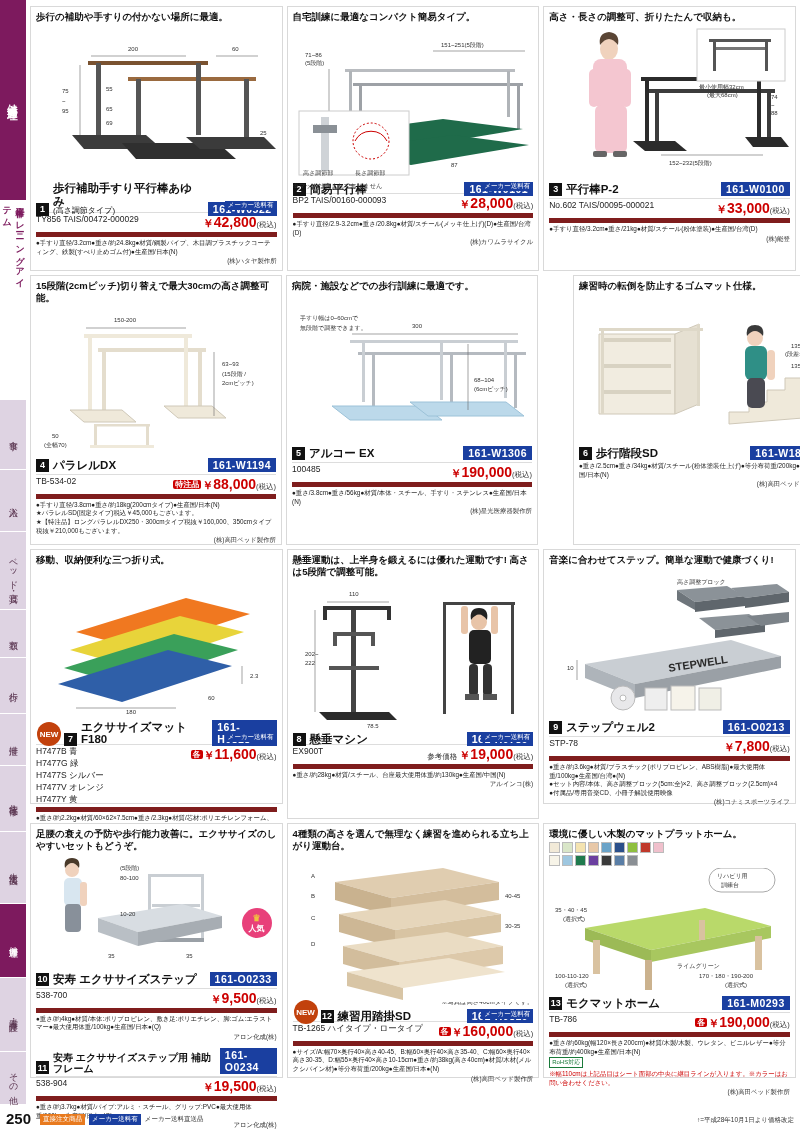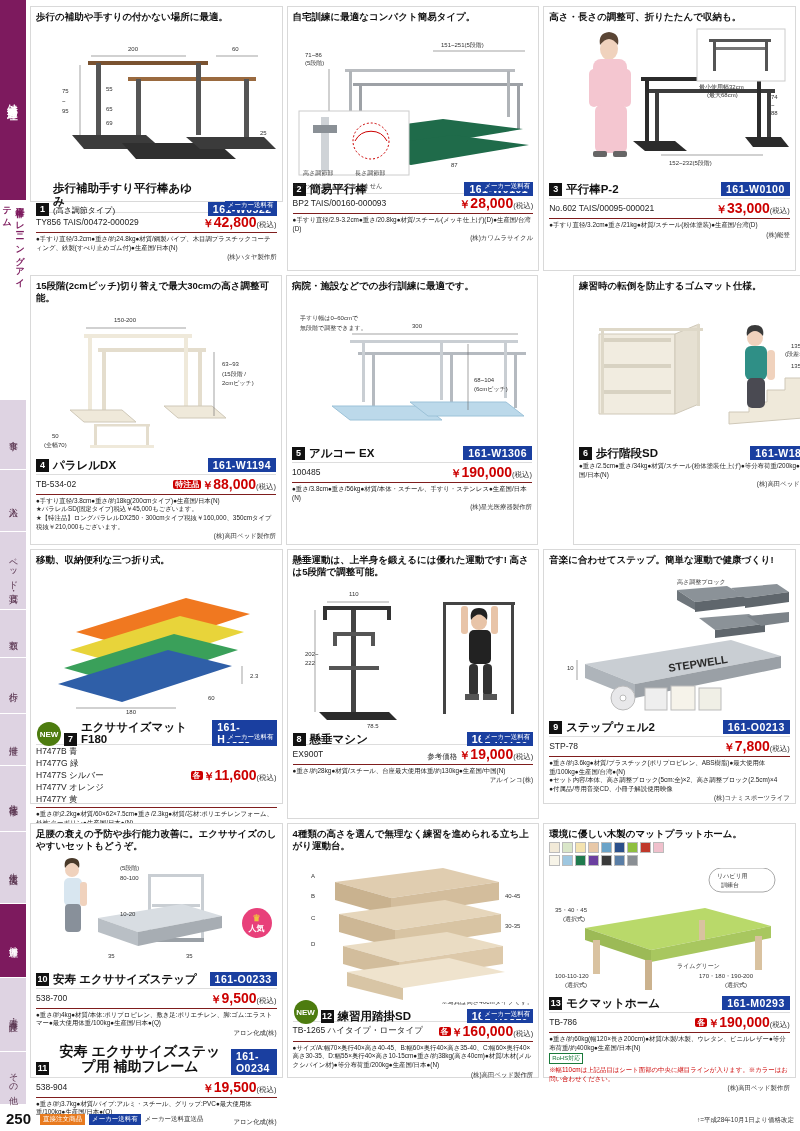--- a/index.html
+++ b/index.html
@@ -79,22 +79,22 @@
     width:13px; height:13px; background:#111; color:#fff;
     font-size:9px; font-weight:bold; flex:0 0 auto;
   }
   .pname { font-size:11.5px; font-weight:bold; line-height:1.1; }
   .pname small{ font-size:8px; font-weight:normal; display:block; }
   .code {
     margin-left:auto; background:#1a3fa0; color:#fff;
     font-size:10.5px; font-weight:bold; padding:1px 5px; letter-spacing:0.5px;
   }
   .pricerow {
-    display:flex; align-items:center; border-top:1px solid #ddd;
-    border-bottom:1px solid #7f1d1d; margin-top:2px; padding:1px 0;
+    display:flex; align-items:flex-start; border-top:1px solid #ddd;
+    border-bottom:5px solid #7f1d1d; margin-top:2px; padding:1px 0;
   }
   .model { font-size:8.5px; color:#222; }
   .price {
     margin-left:auto; font-size:14px; font-weight:bold; color:#c00;
   }
   .price .yen{ font-size:11px; }
   .price .tax{ font-size:7.5px; color:#333; font-weight:normal; }
   .price .sp {
     font-size:8px; background:#c00; color:#fff; padding:0 2px;
     border-radius:2px; margin-right:1px; vertical-align:2px;
@@ -104,21 +104,21 @@
   }
   .maker {
     text-align:right; font-size:6.4px; color:#333; margin-top:1px;
   }
   .tag-ship {
     display:inline-block; background:#1a3fa0; color:#fff;
     font-size:6.5px; padding:0 3px; vertical-align:1px;
   }
   .tag-new {
     position:absolute; left:4px; width:24px; height:24px; border-radius:50%;
-    background:#4d7c0f; color:#fff; font-size:8px; font-weight:bold;
+    background:#c2410c; color:#fff; font-size:8px; font-weight:bold;
     display:flex; align-items:center; justify-content:center;
   }
   .tag-pop {
     position:absolute; width:30px; height:30px; border-radius:50%;
     background:#e8407a; color:#fff; font-size:8px; font-weight:bold;
     display:flex; align-items:center; justify-content:center; flex-direction:column;
   }
   .crown { font-size:9px; color:#f0c040; }
   .cap { font-size:6.3px; color:#333; }
   .colorchips { display:flex; flex-wrap:wrap; gap:2px; width:120px; }
@@ -180,21 +180,21 @@
   <div class="rail-item" style="top:1052px;height:53px;">
       <span>その他</span>
     </div>
 </div>
 
 <div class="page">
 <div class="grid">
 
   <div class="row">
 
-    <div class="cell c3" style="height:196px;">
+    <div class="cell c3" style="height:265px;">
       <div class="lead">歩行の補助や手すりの付かない場所に最適。</div>
       <div class="fig">
         <svg width="240" height="155" viewBox="0 0 240 155">
 
           <text class="dim" x="92" y="26">200</text>
           <line x1="55" y1="31" x2="150" y2="31" stroke="#666" stroke-width="0.6"></line>
           <text class="dim" x="196" y="26">60</text>
           <line x1="180" y1="31" x2="222" y2="31" stroke="#666" stroke-width="0.6"></line>
 
           <rect x="52" y="36" width="120" height="4" fill="#7a5230"></rect>
@@ -622,21 +622,21 @@
       </div>
       <div class="pricerow">
         <div class="model">538-700</div>
         <div class="price"><span class="yen">￥</span><span>9,500</span><span class="tax">(税込)</span></div>
       </div>
       <div class="spec">●重さ/約4kg●材質/本体:ポリプロピレン、敷き足:ポリエチレン、脚:ゴム:エラストマー●最大使用体重/100kg●生産国/日本●(Q)</div>
       <div class="maker">アロン化成(株)</div>
 
       <div class="titlebar" style="margin-top:6px;">
         <div class="num">11</div>
-        <div class="pname" style="font-size:14px;text-align:center;"><span>安寿 エクササイズステップ用 補助フレーム</span></div>
+        <div class="pname" style="font-size:10px;"><span>安寿 エクササイズステップ用 補助フレーム</span></div>
         <div class="code">161-O0234</div>
       </div>
       <div class="pricerow">
         <div class="model">538-904</div>
         <div class="price"><span class="yen">￥</span><span>19,500</span><span class="tax">(税込)</span></div>
       </div>
       <div class="spec">●重さ/約3.7kg●材質/パイプ:アルミ・スチール、グリップ:PVC●最大使用体重/100kg●生産国/日本●(Q)</div>
       <div class="maker">アロン化成(株)</div>
     </div>
 

